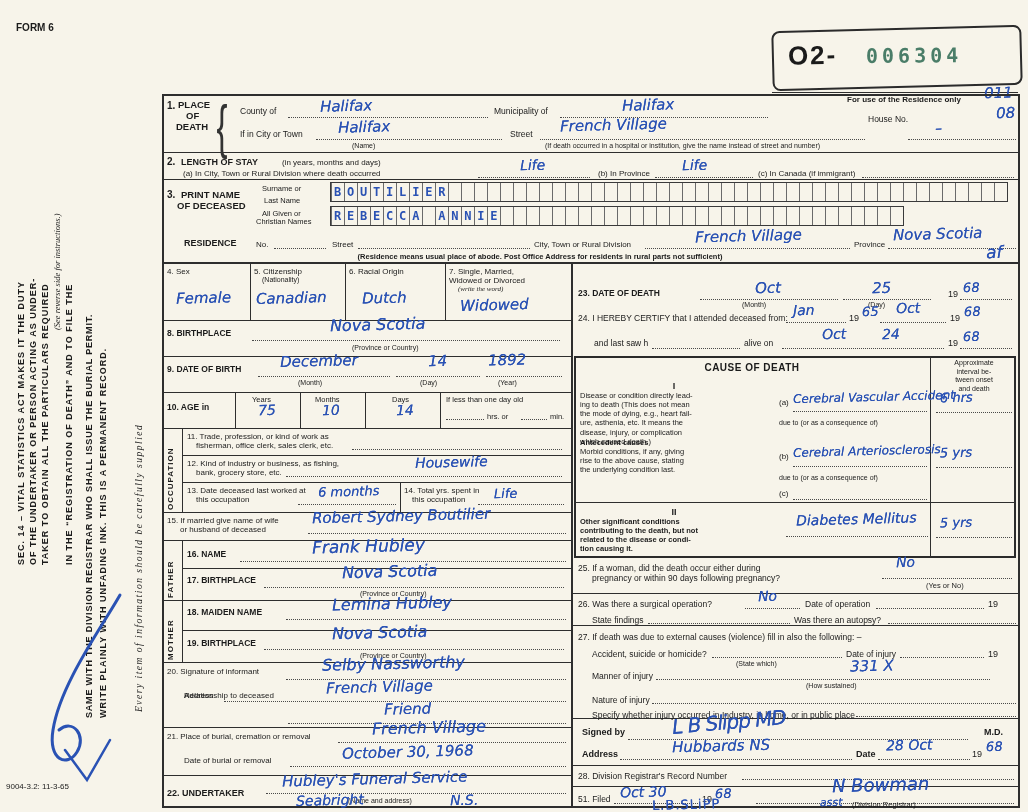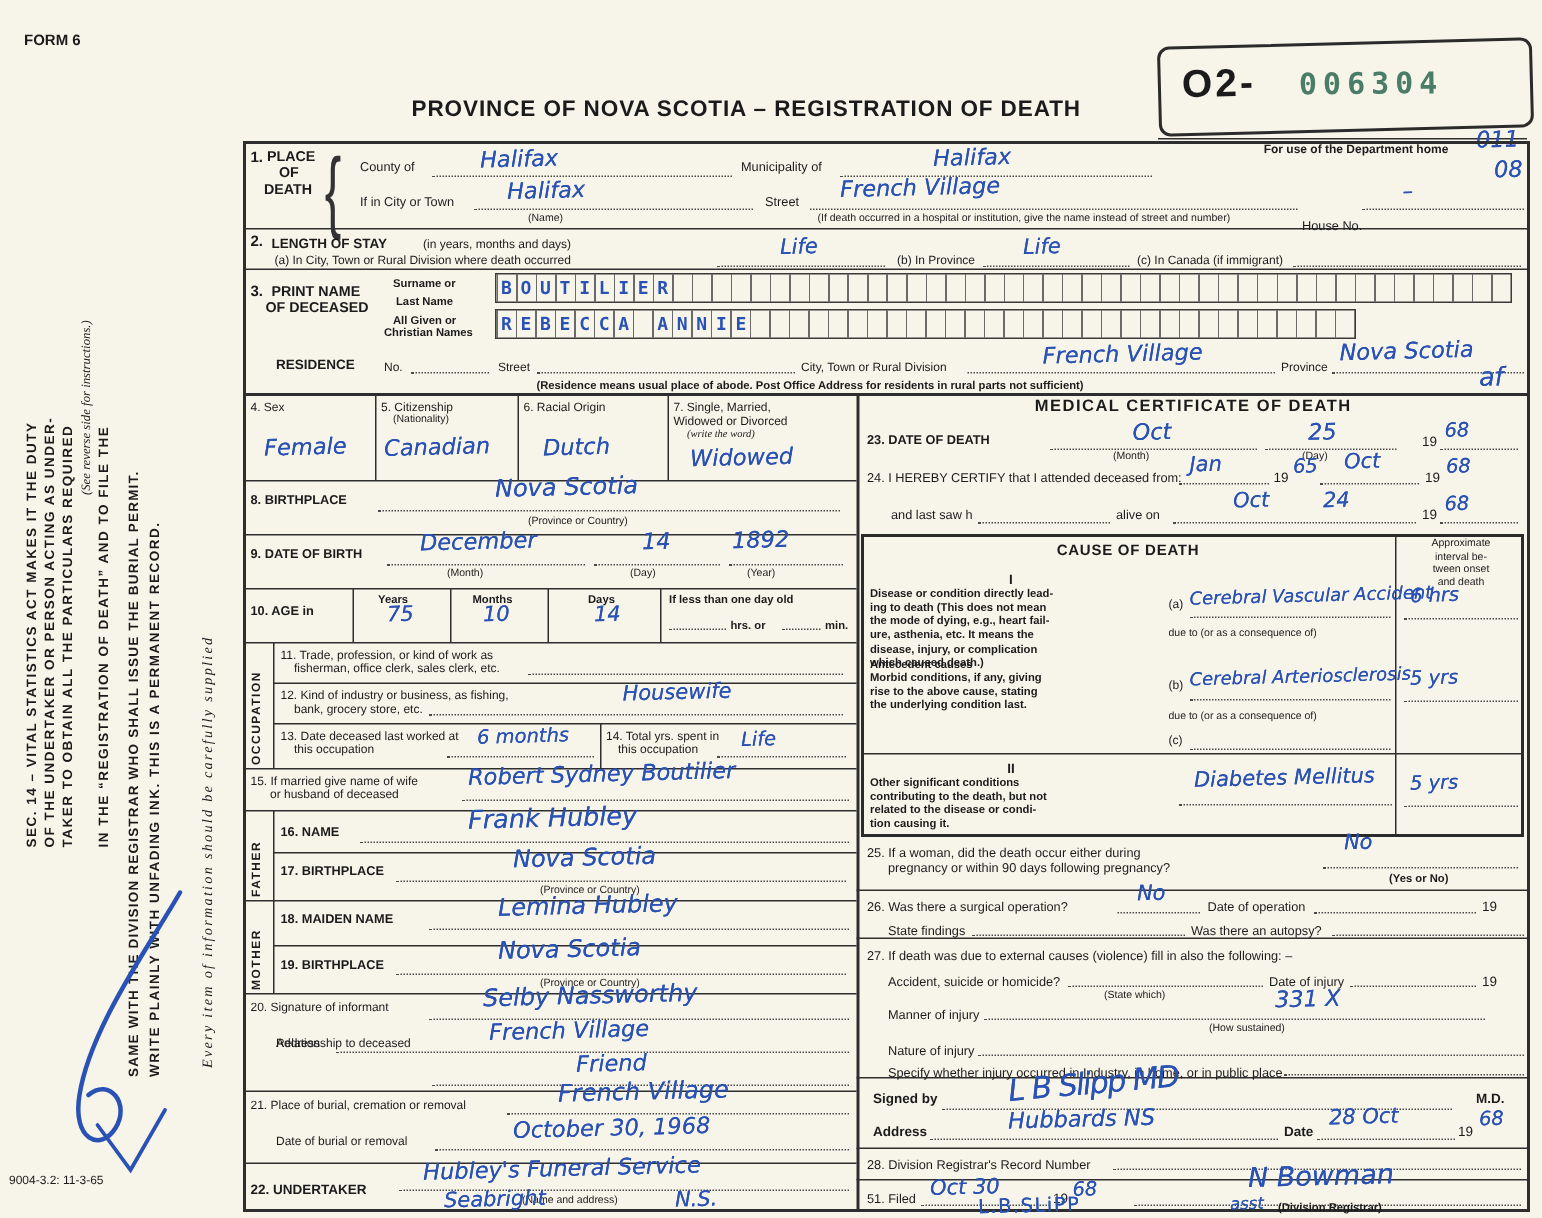--- a/index.html
+++ b/index.html
@@ -2,49 +2,48 @@
 <html><head>
 <meta charset="utf-8">
 <style>
   html,body{margin:0;padding:0;background:#777;}
   .paper{position:relative;width:1028px;height:812px;background:#f7f4ea;
          font-family:"Liberation Sans",sans-serif;color:#1b1b1b;overflow:hidden;}
   .abs{position:absolute;}
   .b{font-weight:bold;}
   .c{text-align:center;}
   .it{font-style:italic;font-family:"Liberation Serif",serif;}
-  .t7{font-size:7px;}.t75{font-size:7.5px;font-weight:bold;}.t8{font-size:8px;}.t85{font-size:8.5px;}
+  .t7{font-size:7px;}.t75{font-size:7.5px;}.t8{font-size:8px;}.t85{font-size:8.5px;}
   .t9{font-size:9px;}.t95{font-size:9.5px;}.t10{font-size:10px;}.t11{font-size:11px;}
   .pre{white-space:pre-line;line-height:1.22;}
   .hw{position:absolute;font-family:"DejaVu Sans",sans-serif;font-style:italic;
       color:#2a52b4;white-space:nowrap;transform:rotate(-1.5deg);text-shadow:0 0 .4px currentColor;}
   .dl{position:absolute;height:0;border-bottom:1.2px dotted #4a4a4a;display:block;}
   .hl{position:absolute;background:#2e2e2e;height:1px;display:block;}
   .vl{position:absolute;background:#2e2e2e;width:1px;display:block;}
   .rot{transform:rotate(-90deg);transform-origin:0 0;white-space:nowrap;}
   .boxes{position:absolute;height:18px;border:1px solid #3a3a3a;
          background:repeating-linear-gradient(90deg,#6a6a6a 0 1px,transparent 1px 13px);}
   .boxletters{position:absolute;left:3px;top:2px;font-family:"DejaVu Sans Mono",monospace;
          font-size:12px;letter-spacing:5.8px;color:#2a52b4;font-weight:bold;white-space:pre;}
   .stampnum{color:#4a7d68;font-family:"DejaVu Sans Mono",monospace;font-weight:bold;}
 </style>
 </head>
 <body>
 
 <div class="paper">
 
   <div class="abs t10 b" style="left:16px;top:22px">FORM 6</div>
-  <div class="abs b c" style="left:215px;top:64px;width:565px;font-size:15px;letter-spacing:.6px">PROVINCE OF NOVA SCOTIA – REGISTRATION OF DEATH</div>
 
   <div class="abs" style="left:772px;top:28px;width:246px;height:56px;border:2px solid #2b2b2b;border-radius:8px;transform:rotate(-1.5deg)">
     <span class="abs b" style="left:14px;top:8px;font-size:26px;letter-spacing:2px">O2-</span>
     <span class="abs stampnum" style="left:92px;top:14px;font-size:20px;letter-spacing:4px;transform:rotate(1deg)">006304</span>
   </div>
   <i class="hl" style="left:772px;top:92px;width:246px"></i>
-  <div class="abs t8 b c" style="left:790px;top:95px;width:228px">For use of the Department home</div>
+  <div class="abs t8 b c" style="left:790px;top:95px;width:228px">For use of the Residence only</div>
   <span class="hw" style="left:984px;top:84px;font-size:15px">011</span>
   <span class="hw" style="left:996px;top:104px;font-size:15px">08</span>
 
   <div class="abs rot t9 b" style="left:16px;top:565px;width:470px;letter-spacing:1px">SEC. 14 – VITAL STATISTICS ACT MAKES IT THE DUTY</div>
   <div class="abs rot t9 b" style="left:28px;top:565px;width:470px;letter-spacing:1px">OF THE UNDERTAKER OR PERSON ACTING AS UNDER-</div>
   <div class="abs rot t9 b" style="left:40px;top:565px;width:470px;letter-spacing:1px">TAKER TO OBTAIN ALL THE PARTICULARS REQUIRED</div>
   <div class="abs rot t85 it" style="left:52px;top:330px;width:200px">(See reverse side for instructions.)</div>
   <div class="abs rot t9 b" style="left:64px;top:565px;width:470px;letter-spacing:1px">IN THE “REGISTRATION OF DEATH” AND TO FILE THE</div>
   <div class="abs rot t9 b" style="left:84px;top:718px;width:623px;letter-spacing:.8px">SAME WITH THE DIVISION REGISTRAR WHO SHALL ISSUE THE BURIAL PERMIT.</div>
   <div class="abs rot t9 b" style="left:98px;top:718px;width:623px;letter-spacing:1px">WRITE PLAINLY WITH UNFADING INK. THIS IS A PERMANENT RECORD.</div>
@@ -79,21 +78,21 @@
   <span class="hw" style="left:622px;top:96px;font-size:15px">Halifax</span>
 
   <div class="abs t85" style="left:240px;top:129px">If in City or Town</div>
   <i class="dl" style="left:316px;top:139px;width:186px"></i>
   <span class="hw" style="left:338px;top:118px;font-size:15px">Halifax</span>
   <div class="abs t7" style="left:352px;top:142px">(Name)</div>
   <div class="abs t85" style="left:510px;top:129px">Street</div>
   <i class="dl" style="left:540px;top:139px;width:325px"></i>
   <span class="hw" style="left:560px;top:116px;font-size:15px">French Village</span>
   <div class="abs t7" style="left:545px;top:142px">(If death occurred in a hospital or institution, give the name instead of street and number)</div>
-  <div class="abs t85" style="left:868px;top:145px">House No.</div>
+  <div class="abs t85" style="left:868px;top:114px">House No.</div>
   <i class="dl" style="left:908px;top:139px;width:108px"></i>
   <span class="hw" style="left:935px;top:120px;font-size:14px">–</span>
 
   <div class="abs t10 b" style="left:167px;top:156px">2.</div>
   <div class="abs t9 b" style="left:181px;top:157px">LENGTH OF STAY</div>
   <div class="abs t8" style="left:282px;top:158px">(in years, months and days)</div>
   <div class="abs t8" style="left:183px;top:169px">(a) In City, Town or Rural Division where death occurred</div>
   <i class="dl" style="left:478px;top:177px;width:112px"></i>
   <span class="hw" style="left:520px;top:157px;font-size:14px">Life</span>
   <div class="abs t8" style="left:598px;top:169px">(b) In Province</div>
@@ -260,21 +259,20 @@
   <div class="abs t7" style="left:348px;top:797px">(Name and address)</div>
   <span class="hw" style="left:296px;top:792px;font-size:14px">Seabright</span>
   <span class="hw" style="left:450px;top:792px;font-size:14px">N.S.</span>
 
   <i class="hl" style="left:571px;top:593px;width:447px"></i>
   <i class="hl" style="left:571px;top:625px;width:447px"></i>
   <i class="hl" style="left:571px;top:718px;width:447px"></i>
   <i class="hl" style="left:571px;top:765px;width:447px"></i>
   <i class="hl" style="left:571px;top:786px;width:447px"></i>
 
-  <div class="abs t11 b c" style="left:571px;top:265px;width:449px;letter-spacing:1px">MEDICAL CERTIFICATE OF DEATH</div>
 
   <div class="abs t85 b" style="left:578px;top:288px">23. DATE OF DEATH</div>
   <i class="dl" style="left:700px;top:299px;width:138px"></i>
   <span class="hw" style="left:755px;top:279px;font-size:15px">Oct</span>
   <div class="abs t7" style="left:742px;top:301px">(Month)</div>
   <i class="dl" style="left:843px;top:299px;width:88px"></i>
   <span class="hw" style="left:872px;top:279px;font-size:15px">25</span>
   <div class="abs t7" style="left:868px;top:301px">(Day)</div>
   <div class="abs t9" style="left:948px;top:289px">19</div>
   <i class="dl" style="left:960px;top:299px;width:52px"></i>

